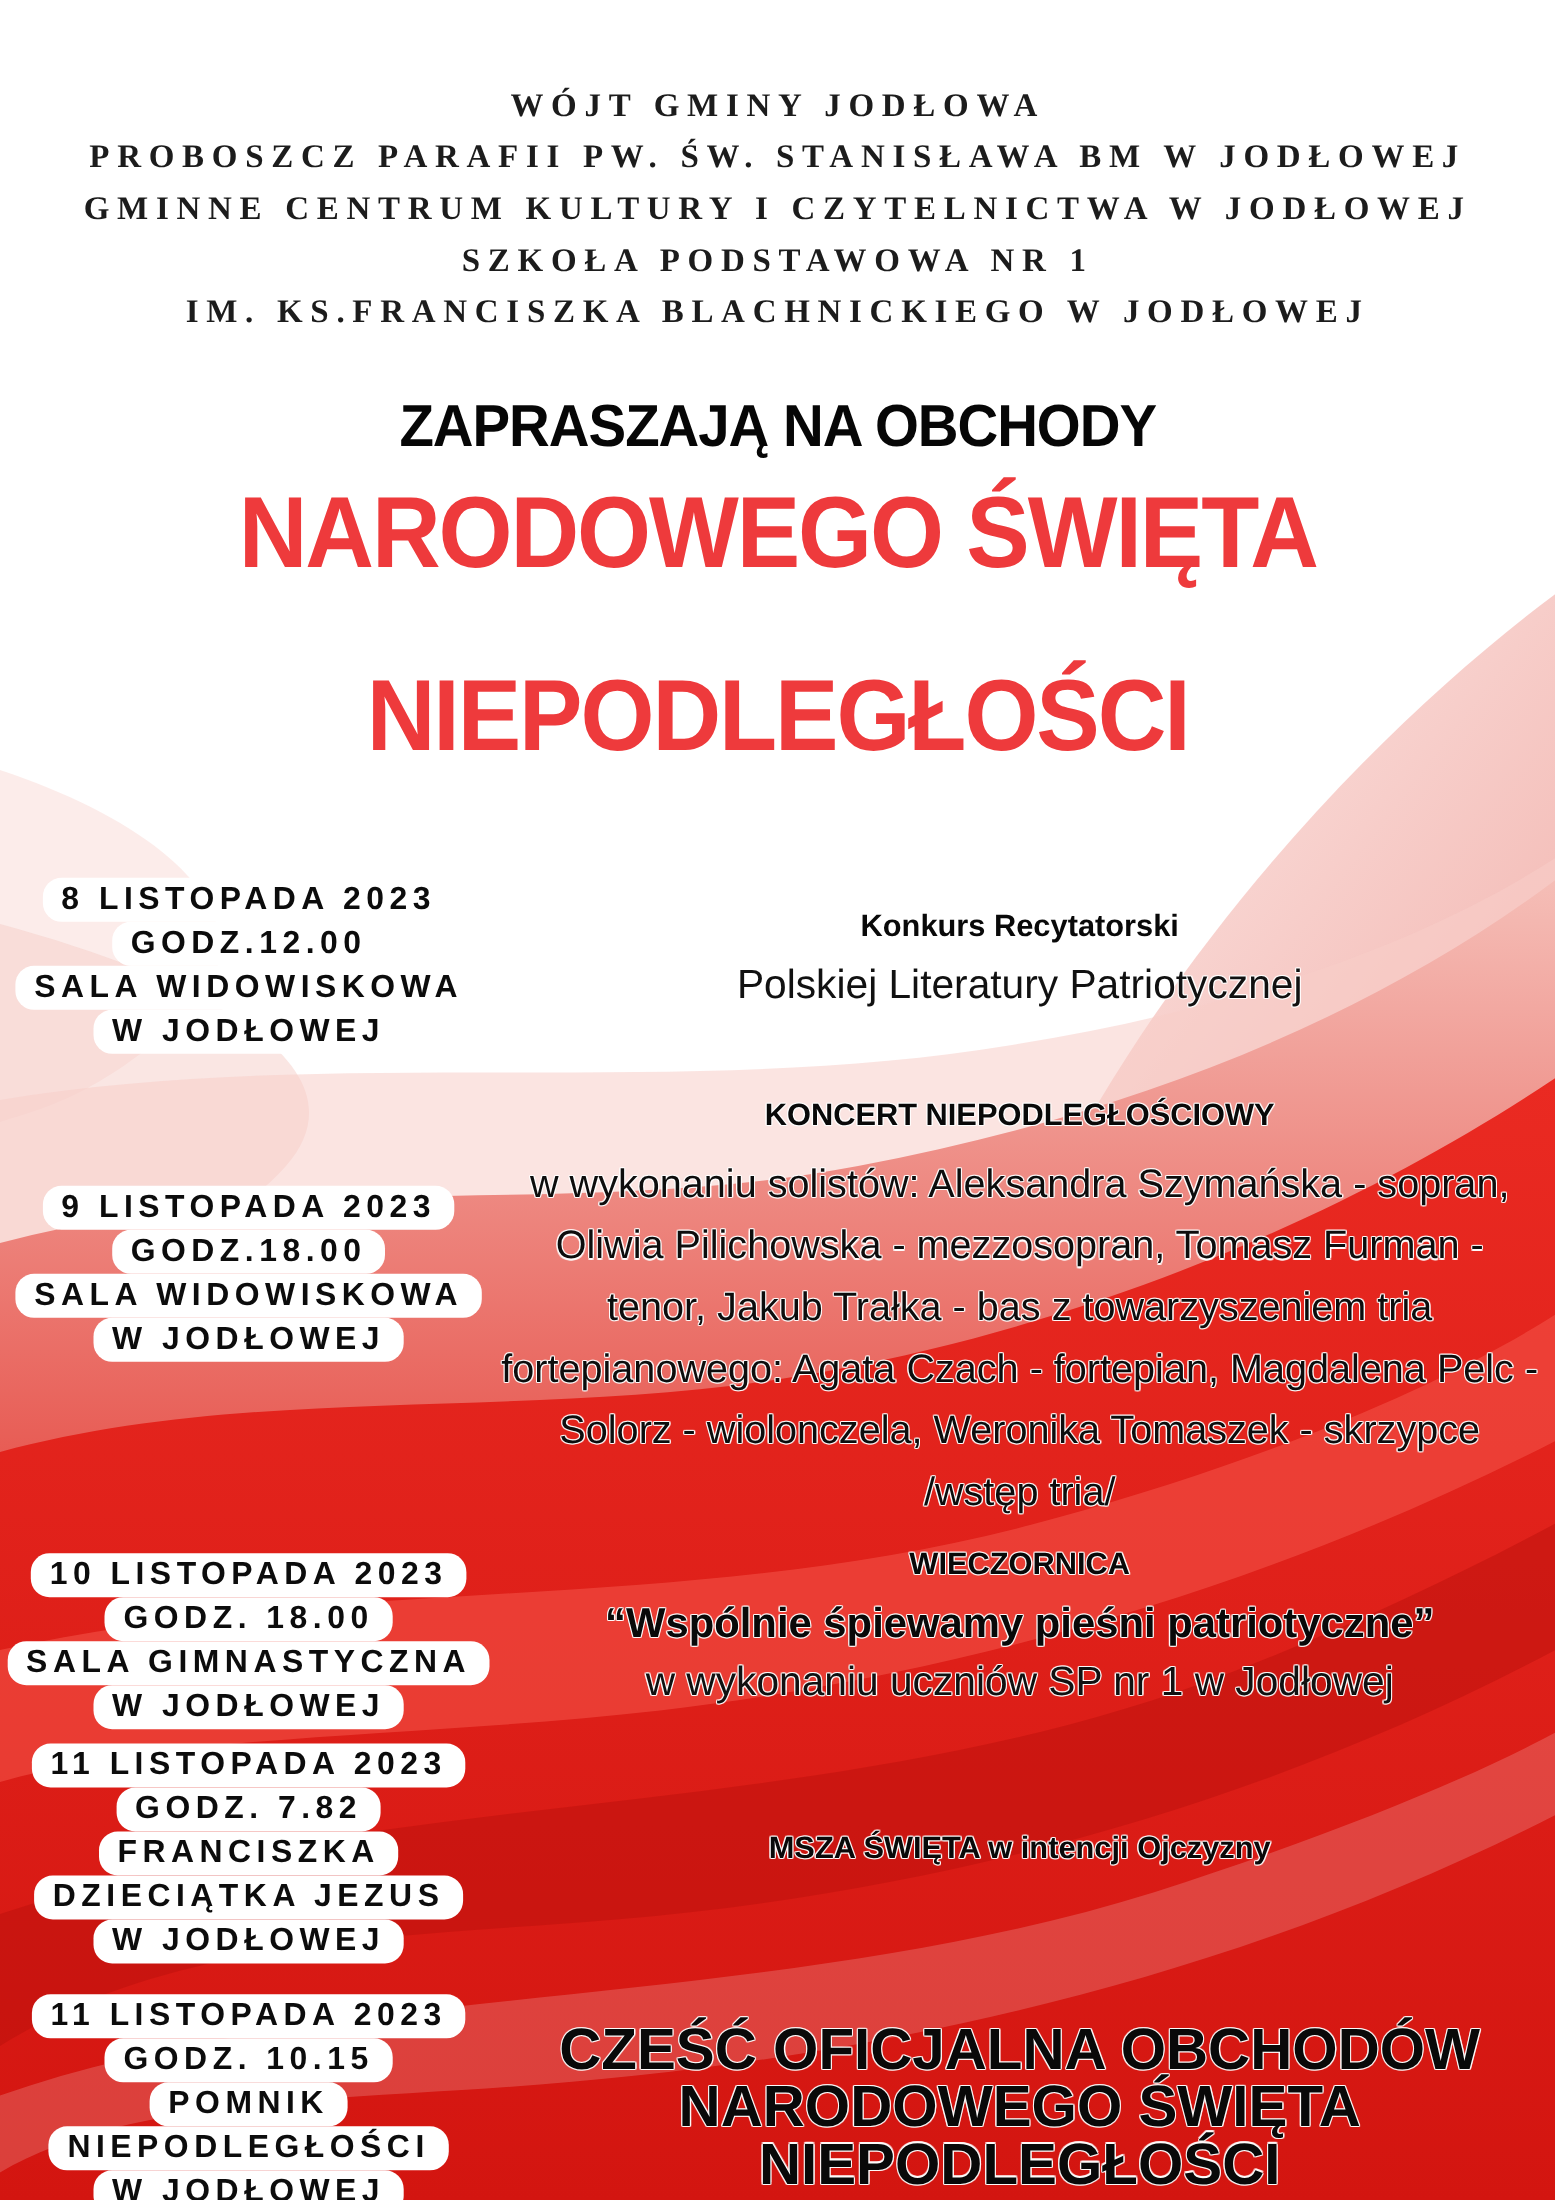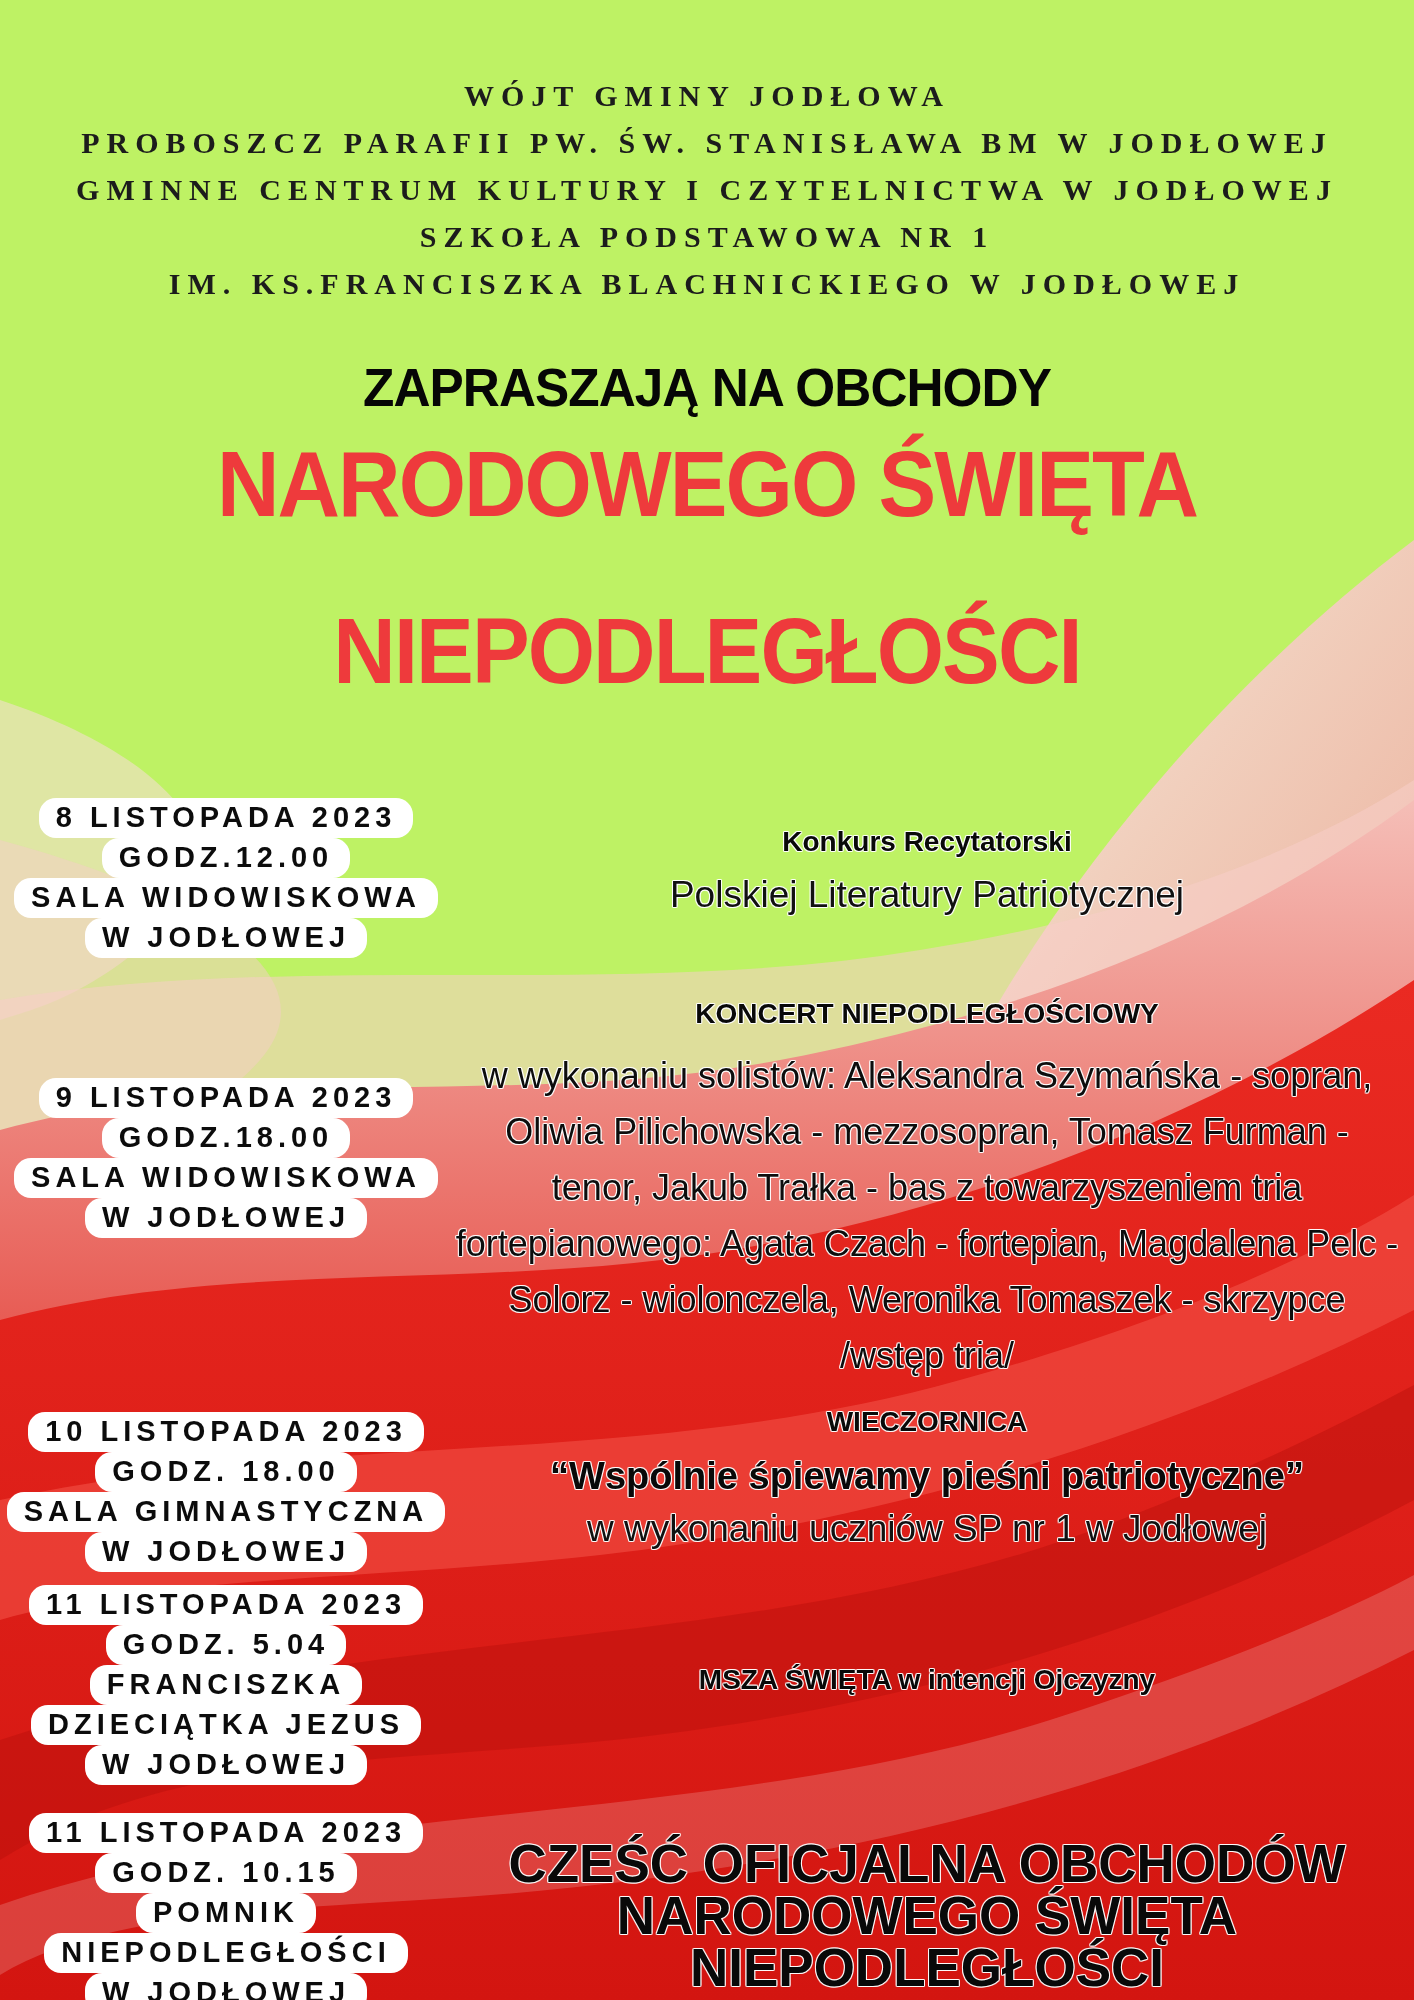--- a/index.html
+++ b/index.html
@@ -1,20 +1,20 @@
 <!DOCTYPE html>
 <html><head>
 <meta charset="utf-8">
 <style>
   html,body{margin:0;padding:0;background:#777;}
   .poster{
     position:relative;
     width:1414px;height:2000px;
     margin:0 auto;
-    background:#bef264;
+    background:#ffffff;
     overflow:hidden;
     font-family:"Liberation Sans", sans-serif;
     color:#1b1b1b;
   }
   svg.bg{position:absolute;inset:0;width:100%;height:100%;display:block;}
 
   
   .organizers{
     position:absolute;top:72px;left:0;width:100%;
     text-align:center;
@@ -148,21 +148,21 @@
 
     <div class="sched-block" style="top:1412px;">
       <div class="pill-row"><span class="pill">10 LISTOPADA 2023</span></div>
       <div class="pill-row"><span class="pill">GODZ. 18.00</span></div>
       <div class="pill-row"><span class="pill">SALA GIMNASTYCZNA</span></div>
       <div class="pill-row"><span class="pill">W JODŁOWEJ</span></div>
     </div>
 
     <div class="sched-block" style="top:1585px;">
       <div class="pill-row"><span class="pill">11 LISTOPADA 2023</span></div>
-      <div class="pill-row"><span class="pill">GODZ. 5.04</span></div>
+      <div class="pill-row"><span class="pill">GODZ. 7.82</span></div>
       <div class="pill-row"><span class="pill">FRANCISZKA</span></div>
       <div class="pill-row"><span class="pill">DZIECIĄTKA JEZUS</span></div>
       <div class="pill-row"><span class="pill">W JODŁOWEJ</span></div>
     </div>
 
     <div class="sched-block" style="top:1813px;">
       <div class="pill-row"><span class="pill">11 LISTOPADA 2023</span></div>
       <div class="pill-row"><span class="pill">GODZ. 10.15</span></div>
       <div class="pill-row"><span class="pill">POMNIK</span></div>
       <div class="pill-row"><span class="pill">NIEPODLEGŁOŚCI</span></div>

